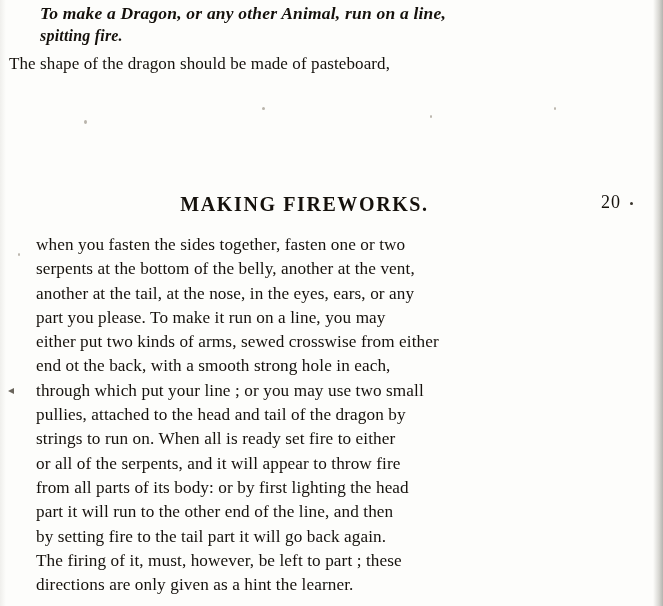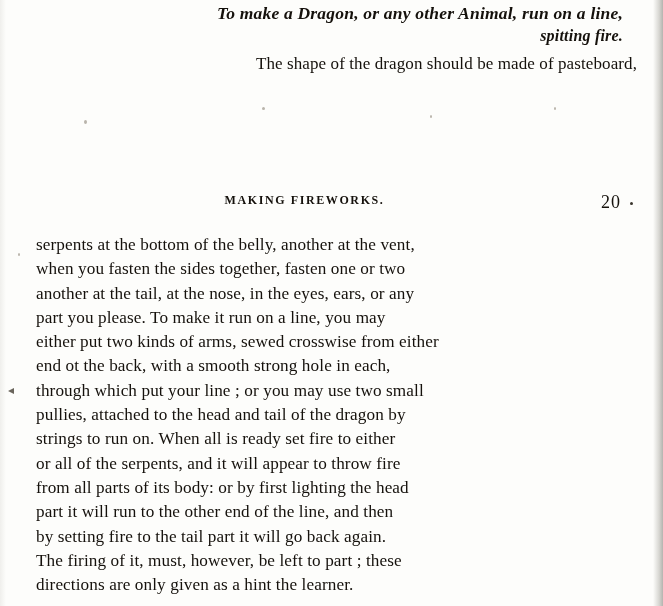--- a/index.html
+++ b/index.html
@@ -35,21 +35,21 @@
     left: 0;
     width: 6px;
     height: 606px;
     background: linear-gradient(to left, rgba(255,255,255,0) 0%, rgba(200,198,192,0.25) 100%);
   }
   .header-block {
     position: absolute;
     top: 2px;
     left: 0;
     width: 663px;
-    text-align: right;
+    text-align: left;
   }
   .catch-title {
     font-family: "Liberation Serif", serif;
     font-style: italic;
     font-size: 17.5px;
     letter-spacing: 0.2px;
     line-height: 23px;
     color: #15110c;
     margin: 0;
     padding: 0 40px;
@@ -60,21 +60,21 @@
     font-size: 16px;
     line-height: 22px;
     font-weight: 600;
   }
   .catch-sub {
     margin-top: 6px;
     font-size: 17px;
     line-height: 22px;
     font-weight: 400;
     letter-spacing: 0.1px;
-    padding: 0 26px;
+    padding: 0 9px;
     color: #15110c;
   }
   .speck {
     position: absolute;
     background: #b9b4ab;
     border-radius: 50%;
   }
   .watermark {
     position: absolute;
     top: 138px;
@@ -89,21 +89,21 @@
     color: #b0b6c4;
     font-size: 16px;
   }
   .running-head {
     position: absolute;
     top: 193px;
     left: 0;
     width: 609px;
     text-align: center;
     font-family: "Liberation Serif", serif;
-    font-size: 12px;
+    font-size: 20px;
     font-weight: 700;
     letter-spacing: 1.6px;
     color: #15110c;
   }
   .folio {
     position: absolute;
     top: 192px;
     right: 42px;
     font-size: 18px;
     font-weight: 500;
@@ -162,22 +162,22 @@
   <div class="speck" style="left:18px; top:253px; width:2px; height:3px;"></div>
 
 
   <div class="running-head">MAKING FIREWORKS.</div>
   <div class="folio">20</div>
   <div class="folio-dot"></div>
 
   <div class="left-mark">◂</div>
 
   <div class="body-text">
+    <div class="body-line">when you fasten the sides together, fasten one or two</div>
     <div class="body-line">serpents at the bottom of the belly, another at the vent,</div>
-    <div class="body-line">when you fasten the sides together, fasten one or two</div>
     <div class="body-line">another at the tail, at the nose, in the eyes, ears, or any</div>
     <div class="body-line">part you please.  To make it run on a line, you may</div>
     <div class="body-line">either put two kinds of arms, sewed crosswise from either</div>
     <div class="body-line">end ot the back, with a smooth strong hole in each,</div>
     <div class="body-line">through which put your line ; or you may use two small</div>
     <div class="body-line">pullies, attached to the head and tail of the dragon by</div>
     <div class="body-line">strings to run on.  When all is ready set fire to either</div>
     <div class="body-line">or all of the serpents, and it will appear to throw fire</div>
     <div class="body-line">from all parts of its body:  or by first lighting the head</div>
     <div class="body-line">part it will run to the other end of the line, and then</div>

